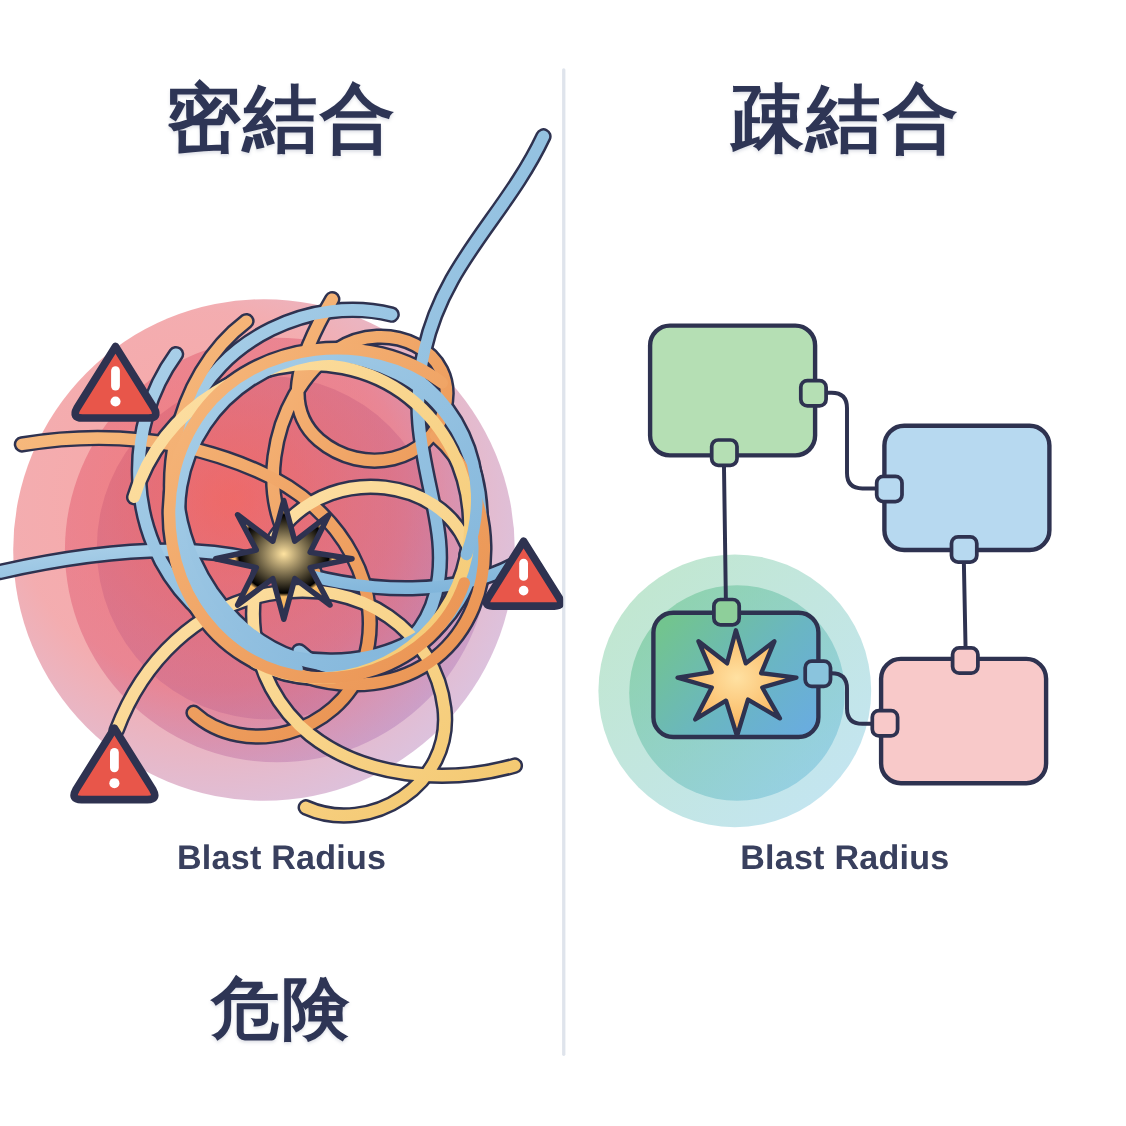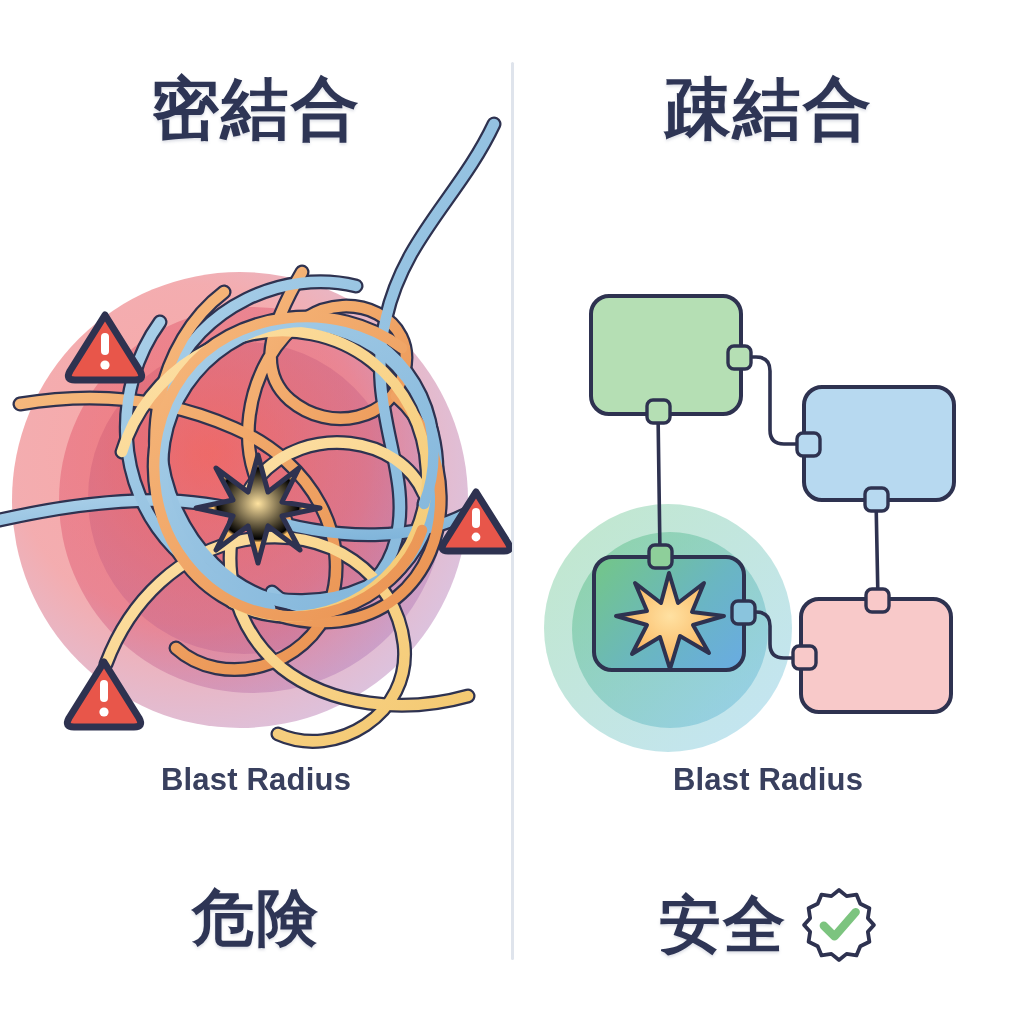--- a/index.html
+++ b/index.html
@@ -267,22 +267,15 @@
         <rect x="353" y="488" width="23" height="23" rx="6" fill="#b7d9f0"></rect>
         <rect x="354" y="589" width="23" height="23" rx="6" fill="#f8c9c9"></rect>
         <rect x="281" y="646" width="23" height="23" rx="6" fill="#f8c9c9"></rect>
         <rect x="137" y="545" width="23" height="23" rx="6" fill="#8ecf9a"></rect>
         <rect x="220" y="601" width="23" height="23" rx="6" fill="#8ac4dd"></rect>
       </g>
     </svg>
 
     <div class="blast-label">Blast Radius</div>
 
-    <div class="verdict">
-      <span class="verdict-text">安全</span>
-      <svg class="verdict-badge" viewBox="0 0 100 100">
-        <path d="M50 4 L60 12 L73 10 L78 22 L90 28 L88 41 L96 50 L88 59 L90 72 L78 78 L73 90 L60 88 L50 96 L40 88 L27 90 L22 78 L10 72 L12 59 L4 50 L12 41 L10 28 L22 22 L27 10 L40 12 Z" fill="#ffffff" stroke="#2e3250" stroke-width="5" stroke-linejoin="round"></path>
-        <path d="M30 51 L44 65 L72 33" fill="none" stroke="#7cc47f" stroke-width="11" stroke-linecap="round" stroke-linejoin="round"></path>
-      </svg>
-    </div>
   </div>
 
 </div>
 
 </body></html>

